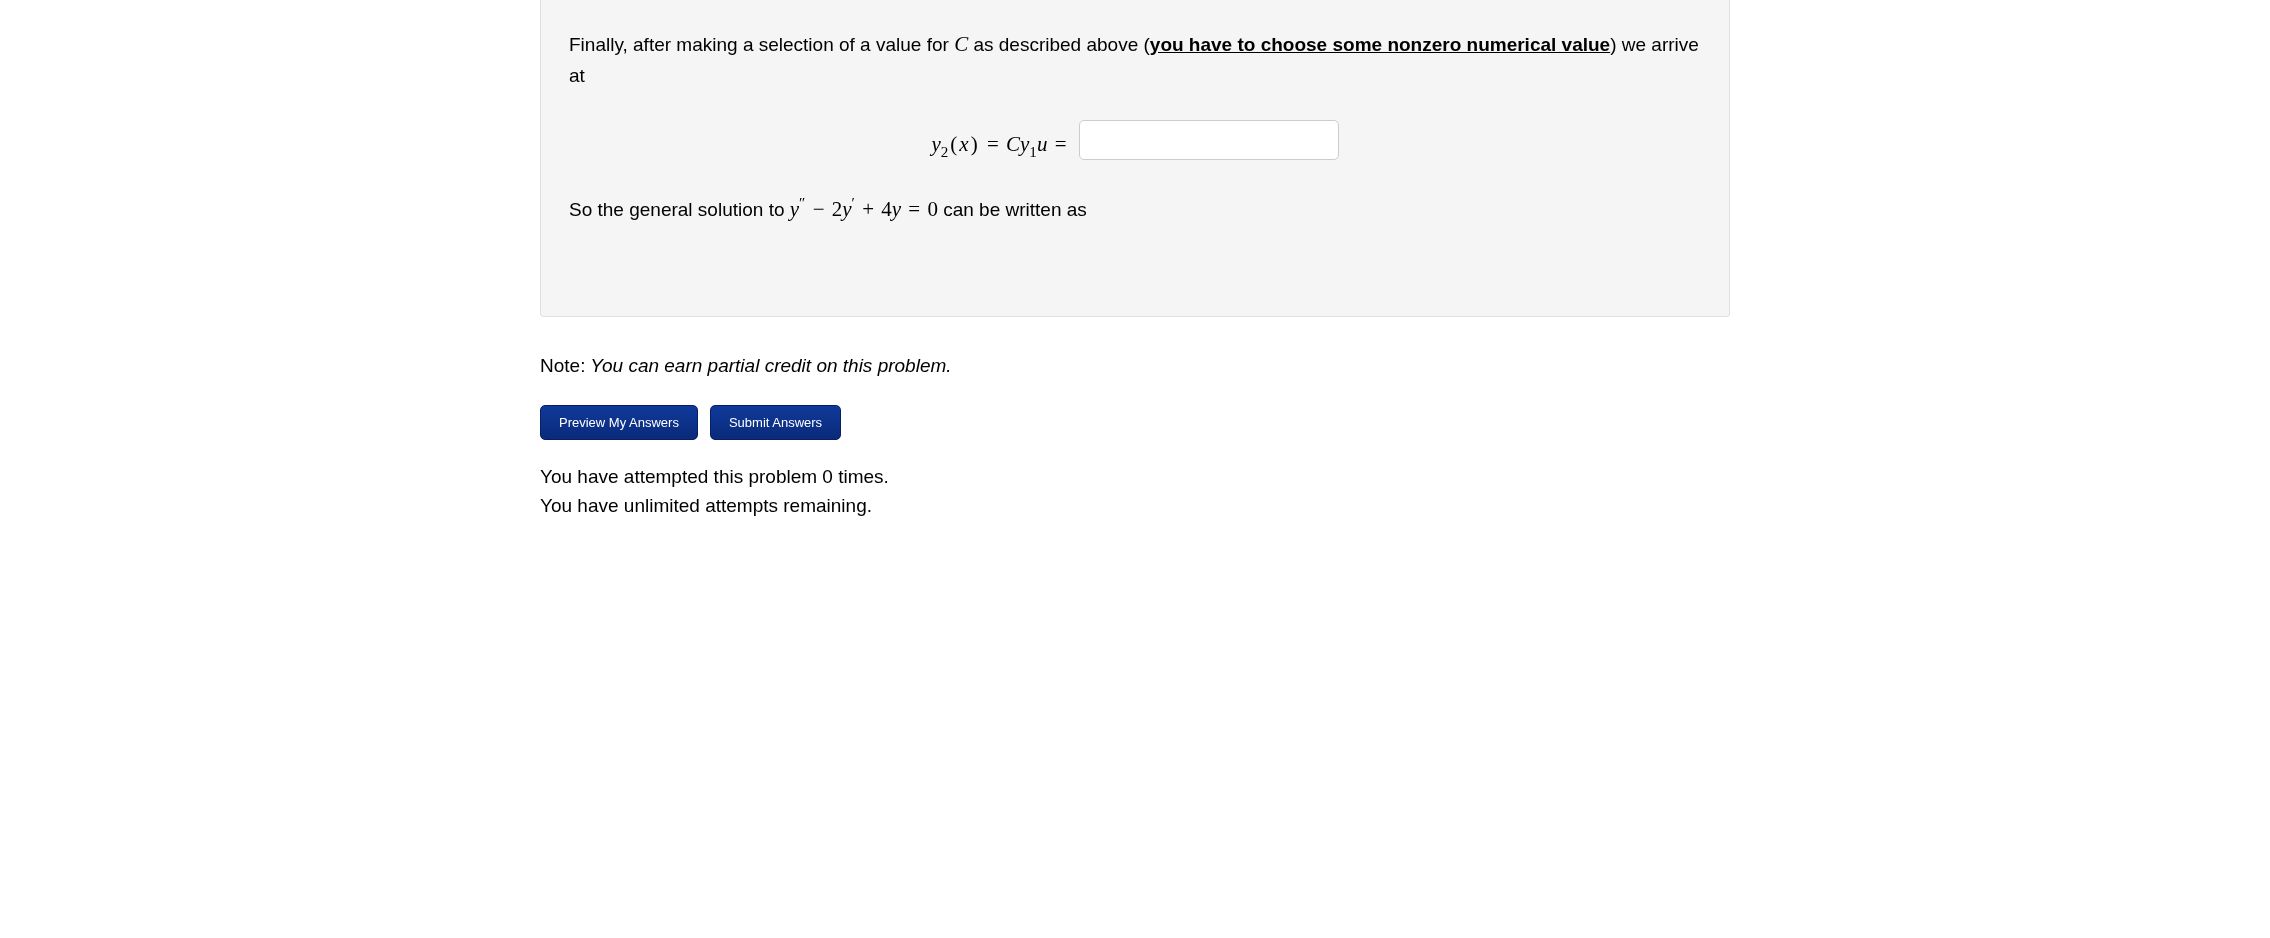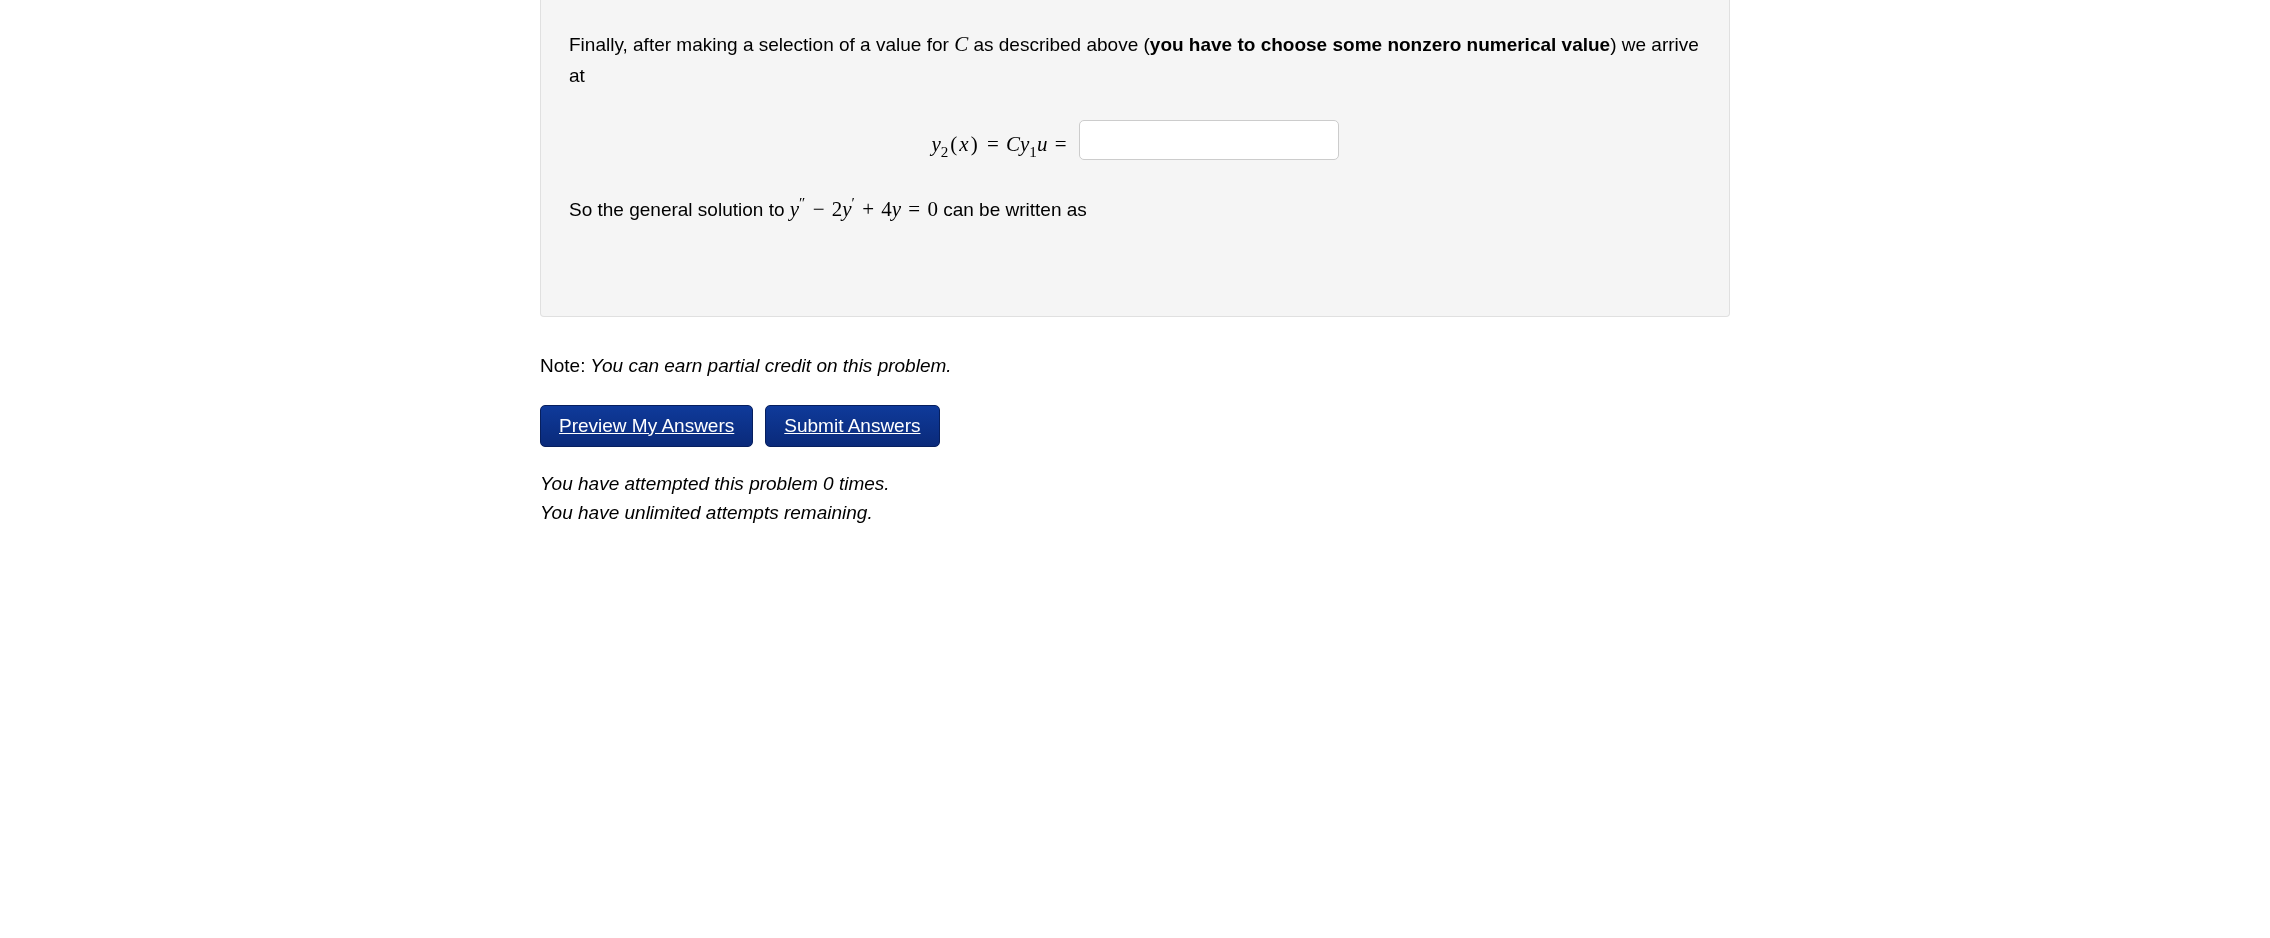--- a/index.html
+++ b/index.html
@@ -50,20 +50,21 @@
       position: relative;
       top: 1px;
     }
     .math sup {
       font-size: 0.72em;
       font-style: normal;
       vertical-align: super;
     }
     .bold {
       font-weight: bold;
+      text-decoration: underline;
     }
     .equation-line {
       text-align: center;
       margin: 22px 0 32px 0;
     }
     .equation-inline {
       display: inline-flex;
       align-items: flex-end;
       gap: 10px;
       justify-content: center;
@@ -97,29 +98,27 @@
       gap: 12px;
       margin-bottom: 22px;
     }
     .btn {
       background: #0a2a88;
       background: linear-gradient(to bottom, #0f3a9a, #0a2a7a);
       color: #fff;
       border: 1px solid #071f5e;
       border-radius: 5px;
       padding: 9px 18px;
-      font-size: 19px;
+      font-size: 13px;
       cursor: pointer;
       font-family: inherit;
-      text-decoration: underline;
     }
     .attempts-line {
       line-height: 1.55;
       margin-bottom: 64px;
-      font-style: italic;
     }
     .email-row {
       margin-bottom: 20px;
     }
   </style>
 </head>
 <body>
 
 <div class="container">
 

